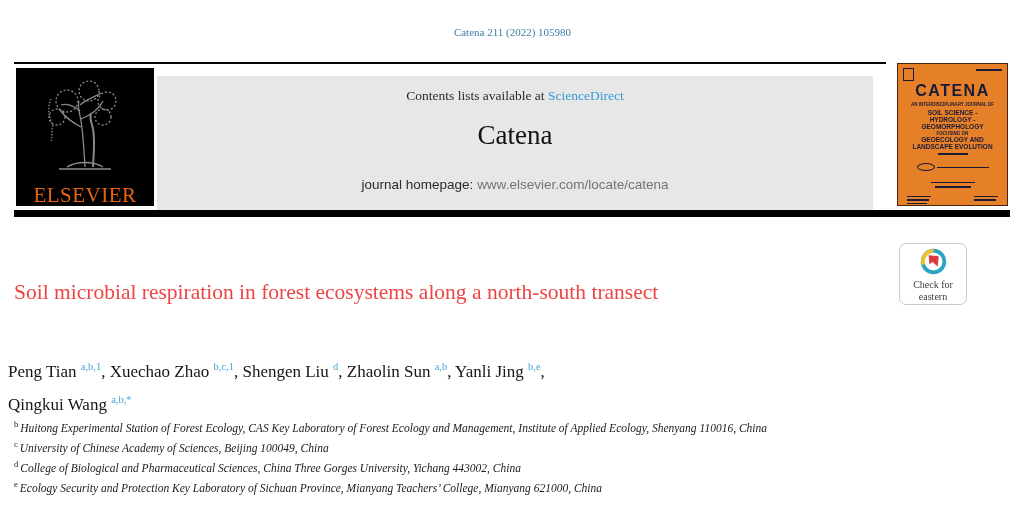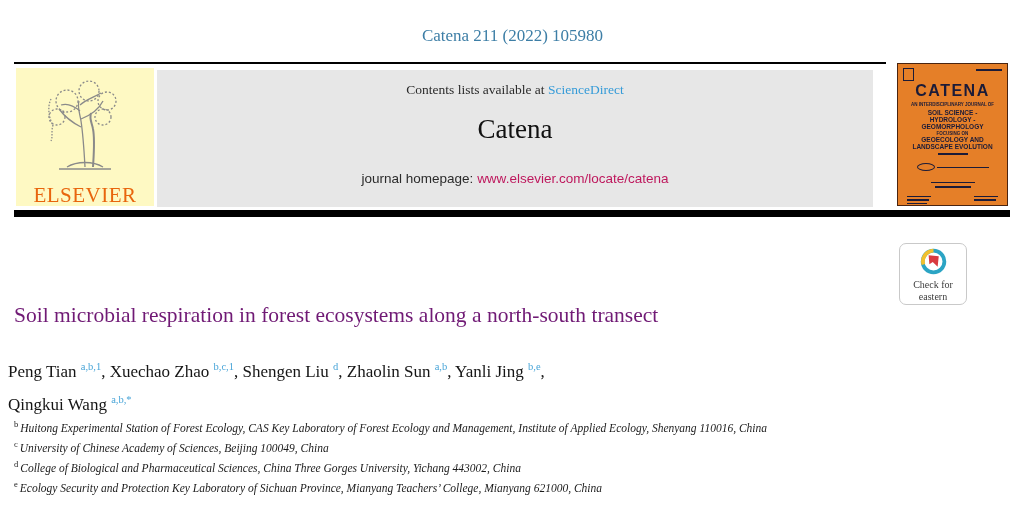--- a/index.html
+++ b/index.html
@@ -1,36 +1,36 @@
 <!DOCTYPE html>
 <html><head>
 <meta charset="utf-8">
 <style>
   html,body{margin:0;padding:0;background:#fff;}
   .page{position:relative;width:1025px;height:515px;background:#fff;overflow:hidden;
         font-family:"Liberation Serif",serif;color:#1a1a1a;}
 
   .citation{position:absolute;top:26px;left:0;width:100%;text-align:center;
-            font-size:17px;color:#3d7ea6;}
+            font-size:11px;color:#3d7ea6;}
 
   .rule-top{position:absolute;left:14px;top:62px;width:872px;height:2px;background:#000;}
   .rule-bottom{position:absolute;left:14px;top:210px;width:996px;height:7px;background:#000;}
 
-  .logo-block{position:absolute;left:16px;top:68px;width:138px;height:138px;background:#fef9c3;
+  .logo-block{position:absolute;left:16px;top:68px;width:138px;height:138px;background:#000000;
               display:flex;flex-direction:column;align-items:center;justify-content:flex-end;}
   .elsevier-word{font-size:21px;color:#e8650d;letter-spacing:0.5px;line-height:1;margin-top:2px;}
 
-  .banner{position:absolute;left:157px;top:70px;width:716px;height:137px;background:#e7e7e7;
+  .banner{position:absolute;left:157px;top:76px;width:716px;height:137px;background:#e7e7e7;
           text-align:center;}
   .contents-line{margin-top:12px;font-size:13.5px;color:#2b2b2b;}
   .link-sd{color:#359bd8;cursor:pointer;}
   .banner-journal{margin-top:16px;font-size:27px;color:#111;}
   .homepage-line{margin-top:26px;font-size:13.5px;color:#2b2b2b;
                  font-family:"Liberation Sans",sans-serif;}
-  .link-url{color:#be185d;cursor:pointer;}
+  .link-url{color:#737373;cursor:pointer;}
 
   .cover{position:absolute;left:897px;top:63px;width:111px;height:143px;background:#e57f28;
          border:1px solid #4a2410;box-sizing:border-box;padding:4px 5px;color:#1b1b38;
          font-family:"Liberation Sans",sans-serif;text-align:center;}
   .cover-toprow{display:flex;justify-content:space-between;align-items:flex-start;height:12px;}
   .cover-minilogo{width:9px;height:11px;border:1px solid #1b1b38;}
   .cover-issn{width:26px;height:2px;background:#1b1b38;margin-top:1px;}
   .cover-title{font-size:16px;font-weight:800;letter-spacing:1.5px;margin-top:2px;}
   .cover-sub{font-size:4.5px;font-weight:700;margin-top:2px;}
   .cover-l1{font-size:6.5px;font-weight:800;margin-top:2px;}
@@ -43,21 +43,21 @@
   .cover-cols{display:flex;justify-content:space-between;margin-top:6px;padding:0 4px;}
   .cover-col .bar{margin:2px 0 0 0;}
 
   .check-badge{position:absolute;left:899px;top:243px;width:68px;height:62px;background:#fff;
                border:1.5px solid #c9c9c9;border-radius:7px;box-sizing:border-box;
                display:flex;flex-direction:column;align-items:center;cursor:pointer;}
   .check-text{font-family:Liberation Serif, serif;font-size:10px;line-height:1.15;
               color:#3c3c3c;text-align:center;}
 
   .title-block{position:absolute;left:14px;top:276px;width:900px;font-size:21.5px;
-               line-height:33px;color:#701a75;margin-top:23px;}
+               line-height:33px;color:#ef4444;}
   .authors{position:absolute;left:8px;top:352px;width:860px;font-size:17px;line-height:29px;
            color:#151515;}
   .authors sup{color:#49a5d8;font-size:10.5px;}
   .affiliations{position:absolute;left:14px;top:416px;width:980px;font-size:11.5px;
                 font-style:italic;line-height:16.3px;color:#1a1a1a;}
   .affiliations sup{font-size:8.5px;font-style:normal;margin-right:2px;}
 </style>
 </head>
 <body>
 

